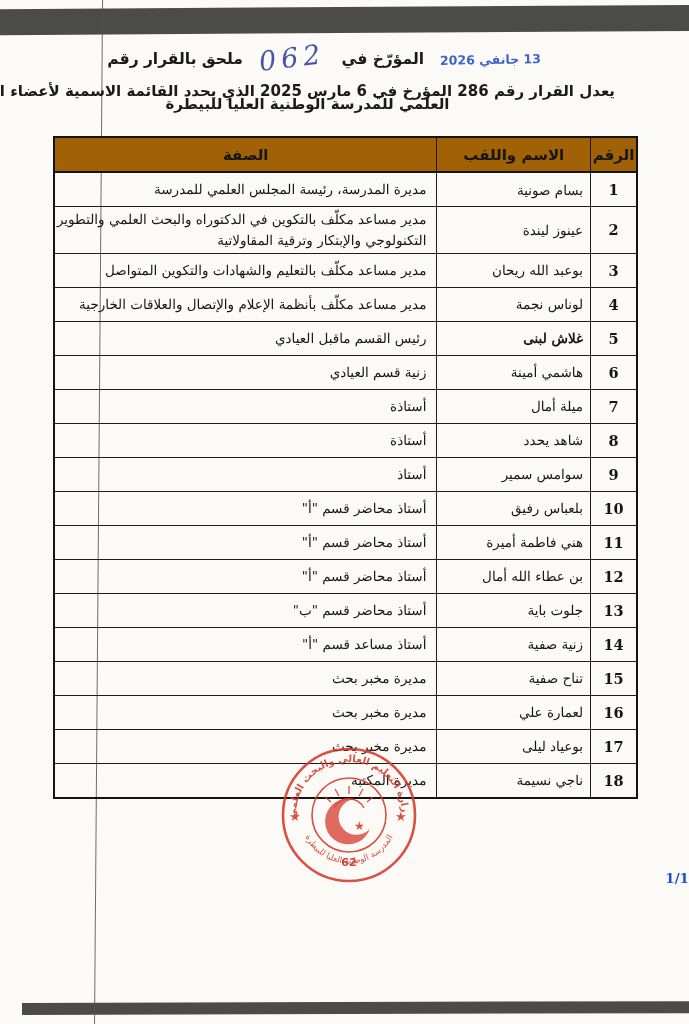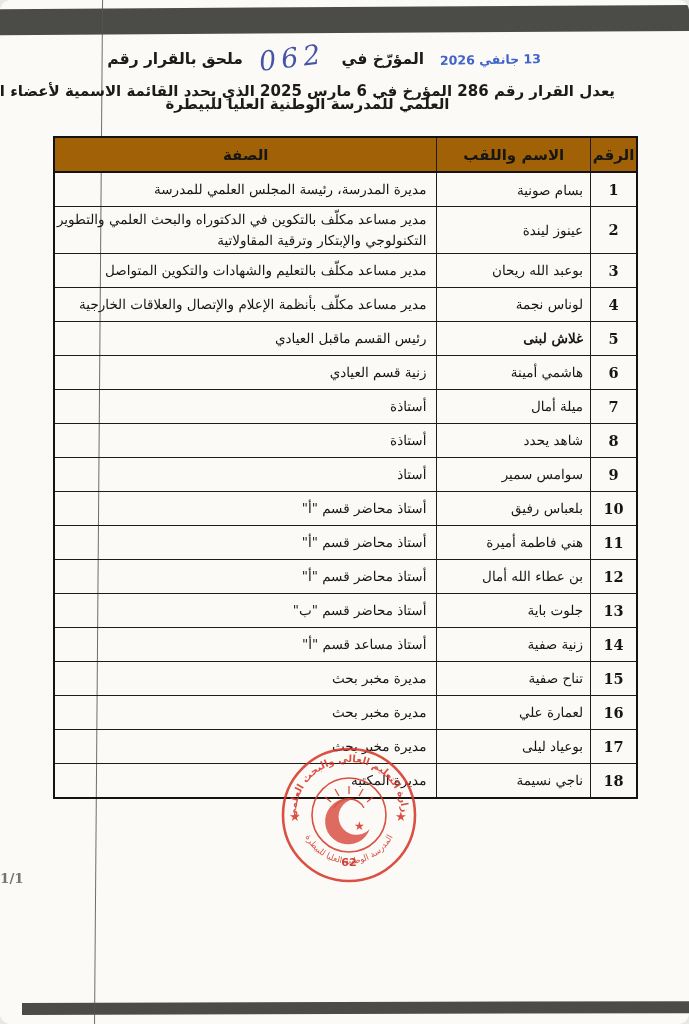--- a/index.html
+++ b/index.html
@@ -1,21 +1,20 @@
 <!DOCTYPE html>
 <html lang="ar"><head>
 <meta charset="utf-8">
 <style>
   html,body{margin:0;padding:0;background:#e8e8e6;}
   .page{
     position:relative;width:689px;height:1024px;margin:0 auto;
     background:#fbfaf7;overflow:hidden;
     font-family:"DejaVu Sans","Liberation Sans",sans-serif;
     color:#1c1b1a;
-    border-radius:11px;
   }
   
   .scan-band-top{
     position:absolute;left:-6px;top:7px;width:710px;height:26px;
     background:#4b4b47;transform:rotate(-0.35deg);
   }
   .scan-band-bottom{
     position:absolute;left:22px;top:1002px;width:680px;height:12px;
     background:#4b4b47;transform:rotate(-0.15deg);
   }
@@ -69,22 +68,22 @@
   }
   td.c-num{width:43px;text-align:center;font-weight:bold;font-size:14.5px;height:31px;
     font-family:"DejaVu Serif","Liberation Serif",serif;}
   td.c-name{width:150px;text-align:right;padding:2px 7px 2px 3px;}
   td.c-role{width:392px;text-align:right;padding:2px 10px 2px 3px;line-height:1.55;}
   td.c-name.name-bold{font-weight:bold;margin-top:25px;}
   .role-overflow{width:calc(100% + 16px);margin-left:-16px;direction:rtl;}
   
   .stamp{position:absolute;left:276px;top:742px;width:146px;height:146px;opacity:.88;}
   .page-number{
-    position:absolute;left:0;top:870px;width:689px;text-align:left;
-    font-weight:bold;font-size:13.5px;color:#737373;
+    position:absolute;left:0;top:870px;width:689px;text-align:right;
+    font-weight:bold;font-size:13.5px;color:#1d4ed8;
     font-family:"DejaVu Serif","Liberation Serif",serif;
   }
 </style>
 </head>
 <body>
 
 <div class="page">
 
   <div class="scan-band-top"></div>
   <div class="scan-band-bottom"></div>

